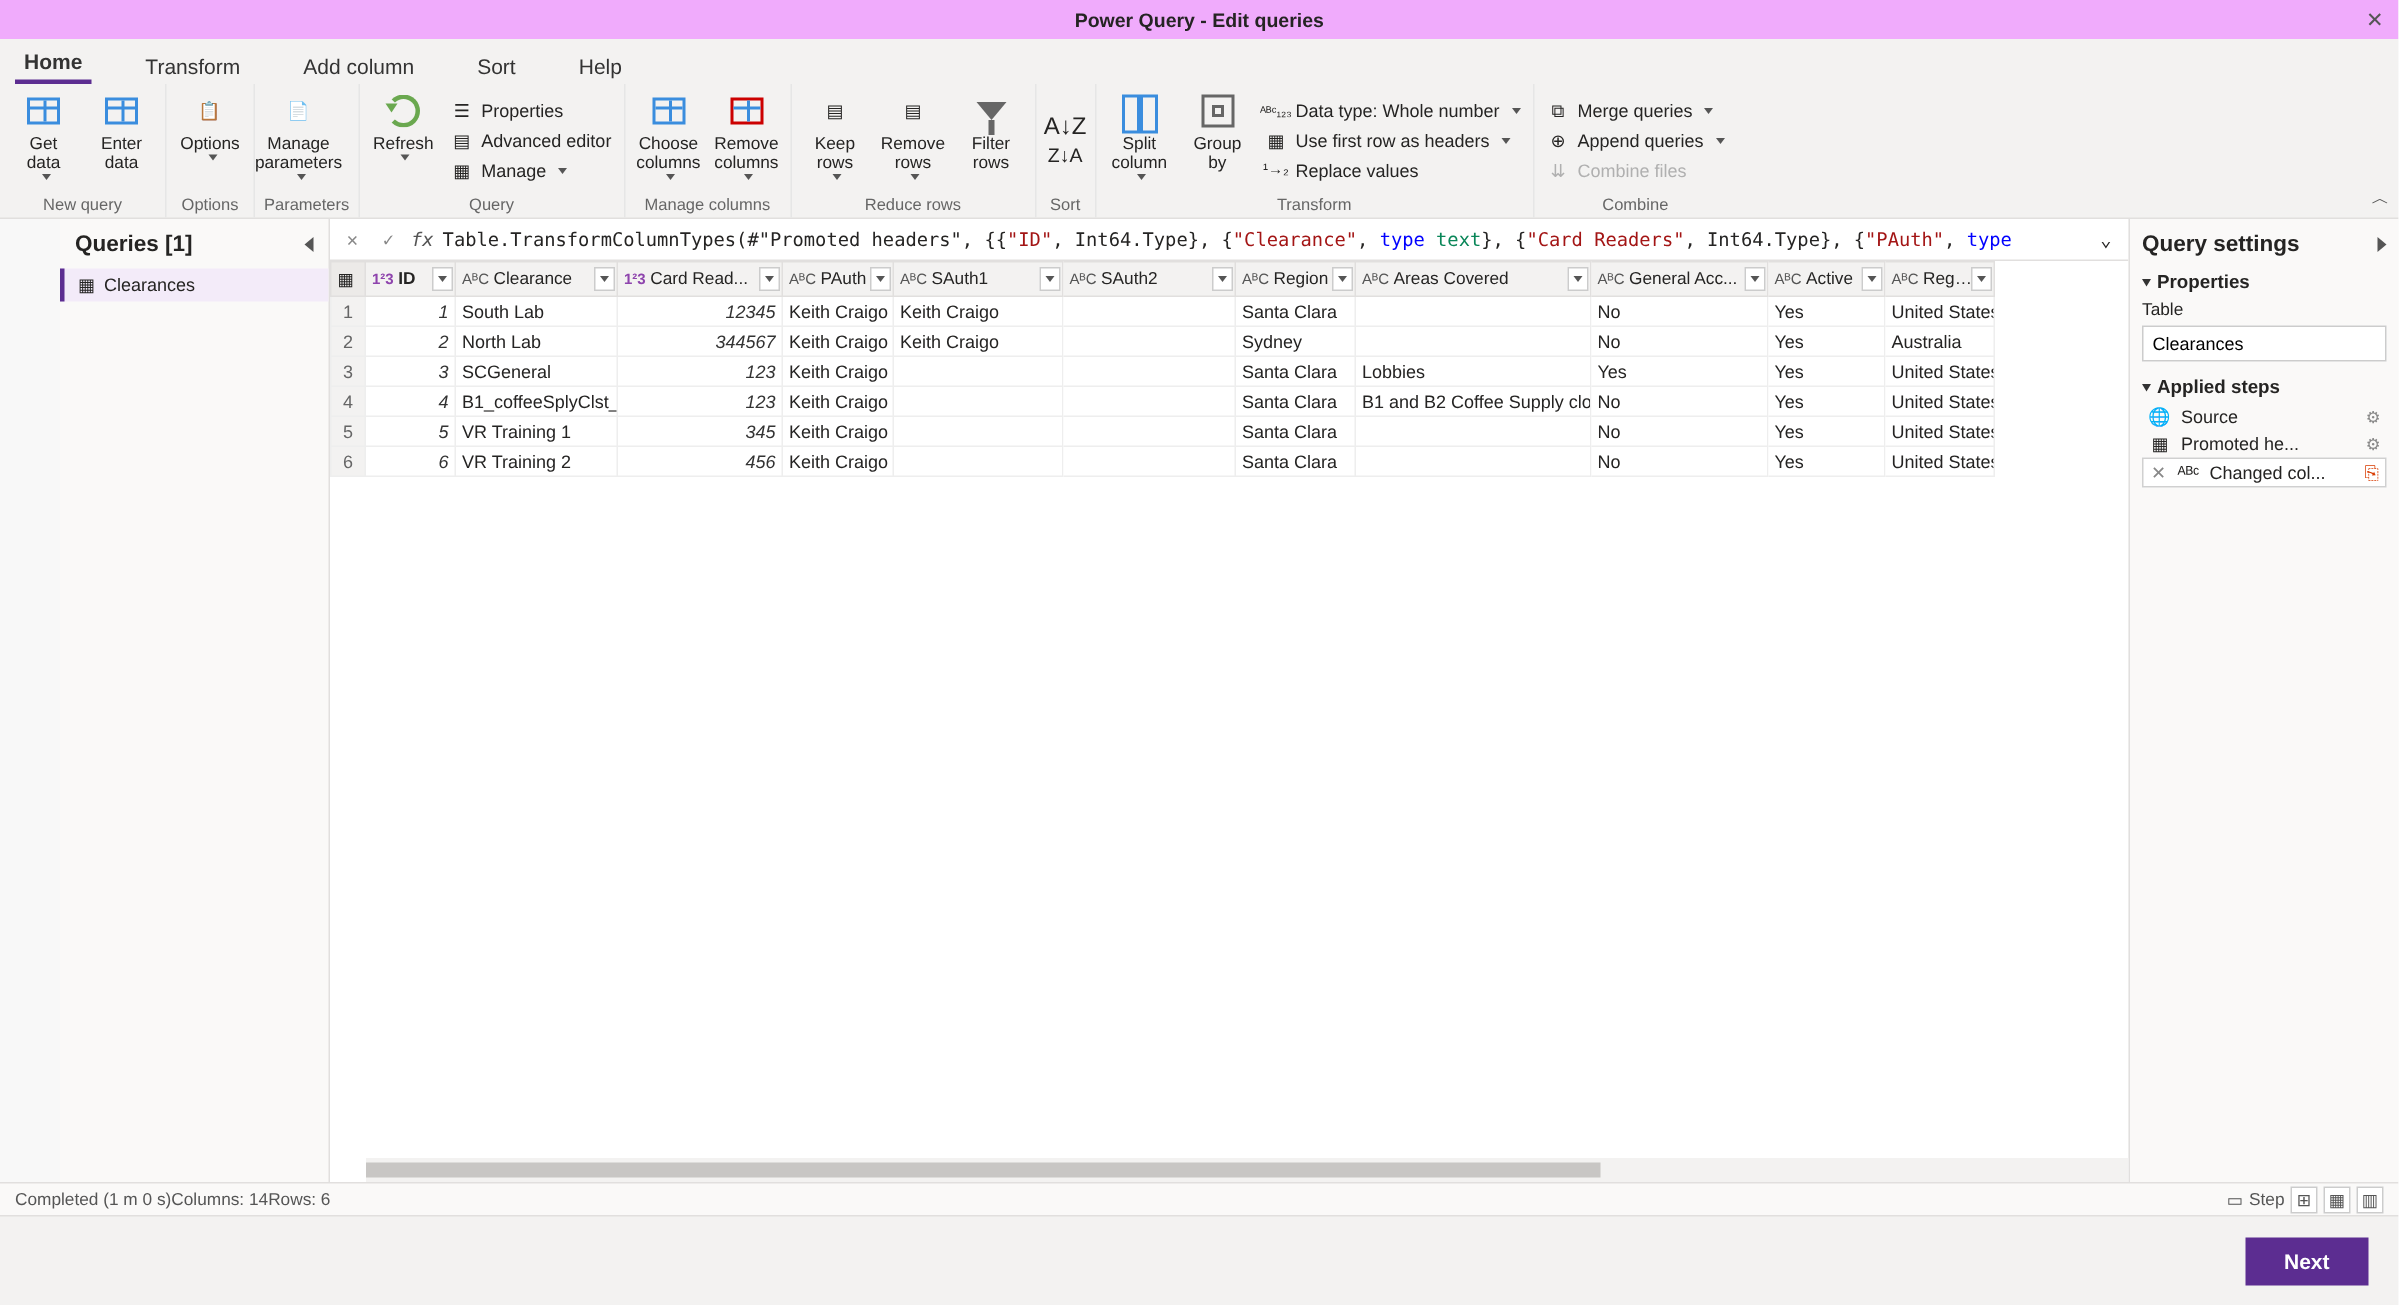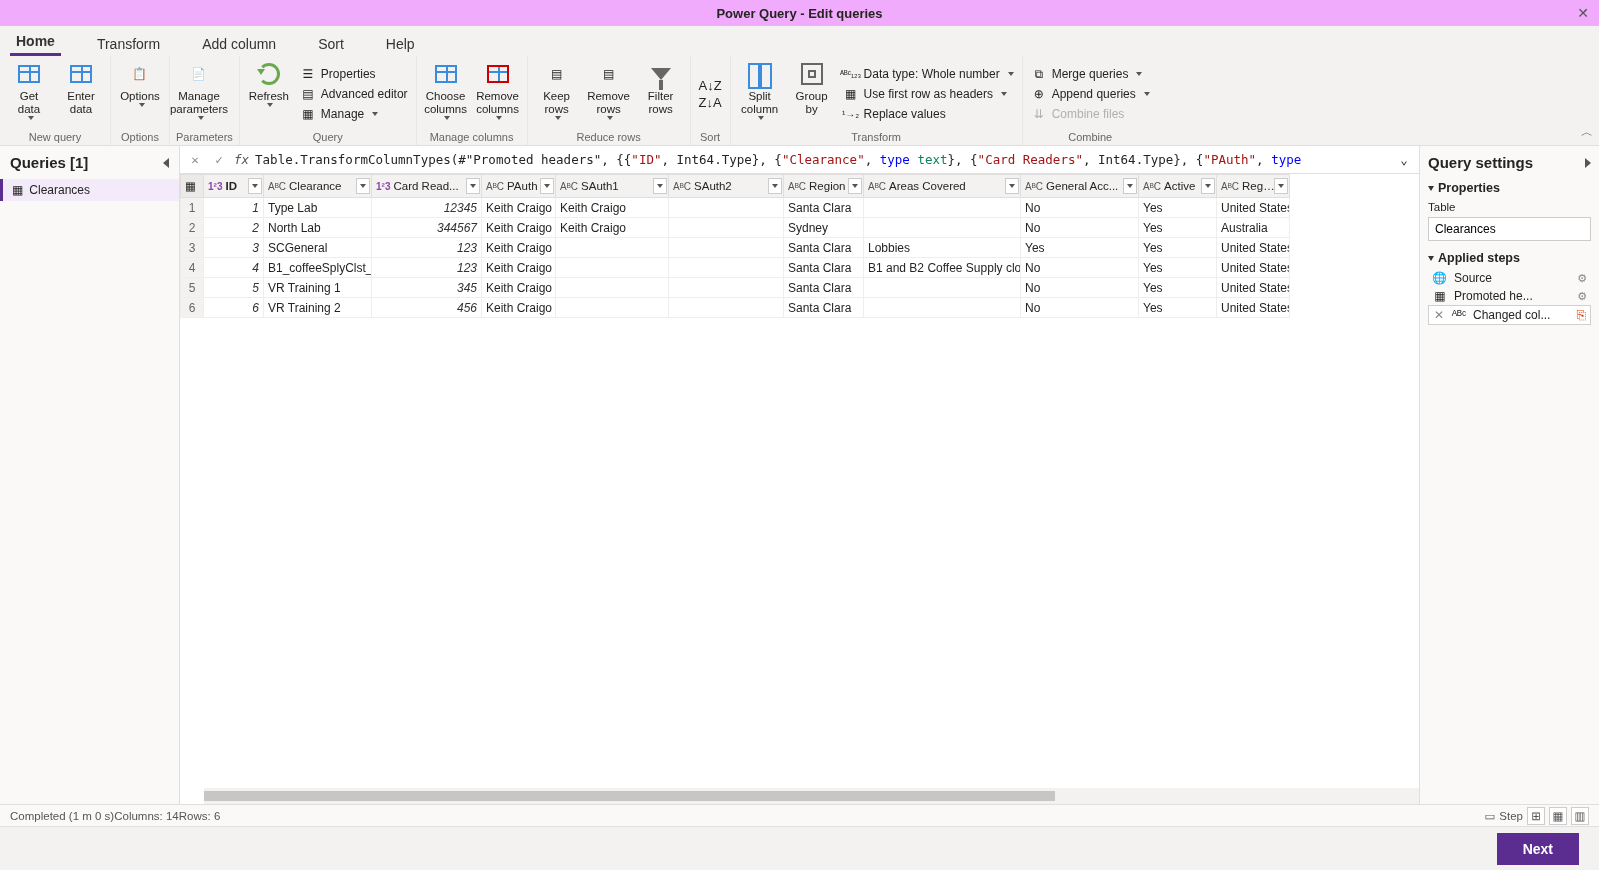--- a/index.html
+++ b/index.html
@@ -16,21 +16,21 @@
 .ribbon-group .label { text-align: center; font-size: 11px; color: #666; padding: 2px 0; }
 .big-btn { display: flex; flex-direction: column; align-items: center; justify-content: flex-start; width: 46px; padding-top: 2px; cursor: pointer; }
 .big-btn .bicon { width: 30px; height: 28px; margin-bottom: 2px; display: flex; align-items: center; justify-content: center; }
 .big-btn .btxt { font-size: 11.5px; text-align: center; line-height: 13px; }
 .small-stack { display: flex; flex-direction: column; justify-content: center; gap: 4px; }
 .small-btn { display: flex; align-items: center; gap: 5px; cursor: pointer; font-size: 12px; padding: 0 2px; white-space: nowrap; }
 .small-btn.disabled { color: #b0b0b0; }
 .sicon { width: 16px; height: 16px; display: inline-flex; align-items: center; justify-content: center; }
 .dd::after { content: ""; display: inline-block; width: 0; height: 0; border-left: 3px solid transparent; border-right: 3px solid transparent; border-top: 4px solid #555; margin-left: 3px; vertical-align: middle; }
 .collapse-btn { position: absolute; right: 6px; bottom: 4px; font-size: 12px; cursor: pointer; color: #555; }
-.body-row { flex: 1; display: flex; min-height: 0; }
+.body-row { flex: 1; display: flex; min-height: 0; padding-left: 40px; }
 .queries-pane { width: 180px; border-right: 1px solid #e1dfde; background: #faf9f8; display: flex; flex-direction: column; }
 .queries-header { padding: 8px 10px; font-weight: 600; font-size: 15px; display: flex; align-items: center; justify-content: space-between; }
 .query-item { padding: 4px 10px 4px 12px; display: flex; align-items: center; gap: 6px; cursor: pointer; }
 .query-item.selected { background: #f3ebf9; border-left: 3px solid #5c2d91; padding-left: 9px; }
 .main-pane { flex: 1; display: flex; flex-direction: column; background: #fff; min-width: 0; }
 .formula-bar { height: 28px; border-bottom: 1px solid #e1dfde; display: flex; align-items: center; padding: 0 6px; gap: 6px; font-family: Consolas, monospace; font-size: 12.5px; }
 .fb-btn { width: 18px; text-align: center; color: #888; cursor: pointer; }
 .fb-fx { font-style: italic; color: #555; }
 .fb-text { flex: 1; white-space: nowrap; overflow: hidden; }
 .fb-text .kw-col { color: #a31515; }
@@ -58,21 +58,21 @@
 .steps { display:flex; flex-direction:column; gap:0px; margin-top:4px;}
 .step { display:flex; align-items:center; gap:6px; padding:2px 4px; cursor:pointer; font-size:12px; position:relative;}
 .step .sicon2 { width:16px; text-align:center; }
 .step .gear { margin-left:auto; color:#888; font-size:11px;}
 .step.selected { background:#fff; border:1px solid #d0d0d0;}
 .step .del-x { width:12px; text-align:center; color:#888;}
 .step .warn { color:#d83b01; position:absolute; right:4px;}
 .status-bar { height: 22px; border-top: 1px solid #e1dfde; background: #faf9f8; display: flex; align-items: center; padding: 0 10px; font-size: 11.5px; color: #555; }
 .status-bar .spacer { flex:1; }
 .status-ico { width:18px; height:18px; border:1px solid #ccc; display:inline-flex; align-items:center; justify-content:center; margin-left:4px; cursor:pointer; background:#fff;}
-.footer-bar { height: 44px; background:#f3f2f1; border-top:1px solid #e1dfde; display:flex; align-items:center; justify-content:flex-end; padding-right:20px;}
+.footer-bar { height: 60px; background:#f3f2f1; border-top:1px solid #e1dfde; display:flex; align-items:center; justify-content:flex-end; padding-right:20px;}
 .next-btn { background:#5c2d91; color:#fff; border:none; padding:8px 26px; font-size:14px; font-weight:600; cursor:pointer;}
 
 .ico-table { width:22px; height:18px; border:2px solid #3a8dde; display:inline-block; position:relative;}
 .ico-table::before { content:""; position:absolute; top:4px; left:0; right:0; border-top:2px solid #3a8dde;}
 .ico-table::after { content:""; position:absolute; top:0; left:50%; width:0; bottom:0; border-left:2px solid #3a8dde;}
 .ico-refresh { width:22px; height:22px; border:3px solid #6aa84f; border-left-color:transparent; border-radius:50%; display:inline-block; position:relative;}
 .ico-refresh::after { content:""; position:absolute; left:-4px; top:3px; width:0;height:0; border-left:4px solid transparent; border-right:4px solid transparent; border-top:6px solid #6aa84f;}
 .ico-funnel { width:0; height:0; border-left:10px solid transparent; border-right:10px solid transparent; border-top:12px solid #666; position:relative;}
 .ico-funnel::after { content:""; position:absolute; left:-2px; top:0; width:4px; height:10px; background:#666;}
 .ico-split { display:inline-block; position:relative; width:24px; height:22px;}
@@ -208,21 +208,21 @@
           </span>
         <span class="btxt" style="white-space:pre-line">Filter
 rows</span>
       </div>
     </div>
     <div class="label">Reduce rows</div>
   </div>
 
   <div class="ribbon-group" style="width:40px">
     <div class="controls" style="flex-direction:column; gap:2px; align-items:center; justify-content:center;">
-      <div style="font-size:13px; cursor:pointer;">A↓Z</div>
+      <div style="font-size:16px; cursor:pointer;">A↓Z</div>
       <div style="font-size:13px; cursor:pointer;">Z↓A</div>
     </div>
     <div class="label">Sort</div>
   </div>
 
   <div class="ribbon-group">
     <div class="controls">
       <div class="big-btn dd">
         <span class="bicon">
             <span class="ico-split"></span>
@@ -355,21 +355,21 @@
             <span class="col-title">Active</span>
             <span class="dd-btn"></span>
           </div>
           <div class="hdr">
             <span class="type-ico type-txt">AᴮC</span>
             <span class="col-title">Region:Co</span>
             <span class="dd-btn"></span>
           </div>
           <div class="cell rownum">1</div>
           <div class="cell num">1</div>
-          <div class="cell">Type Lab</div>
+          <div class="cell">South Lab</div>
           <div class="cell num">12345</div>
           <div class="cell">Keith Craigo</div>
           <div class="cell">Keith Craigo</div>
           <div class="cell"></div>
           <div class="cell">Santa Clara</div>
           <div class="cell"></div>
           <div class="cell">No</div>
           <div class="cell">Yes</div>
           <div class="cell">United States</div>
           <div class="cell rownum">2</div>

